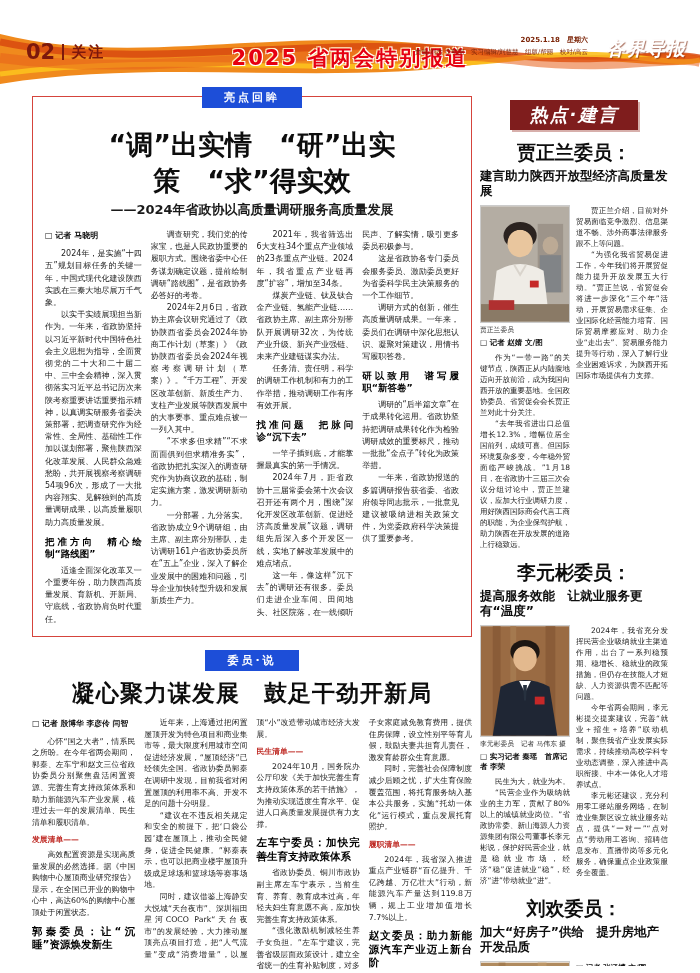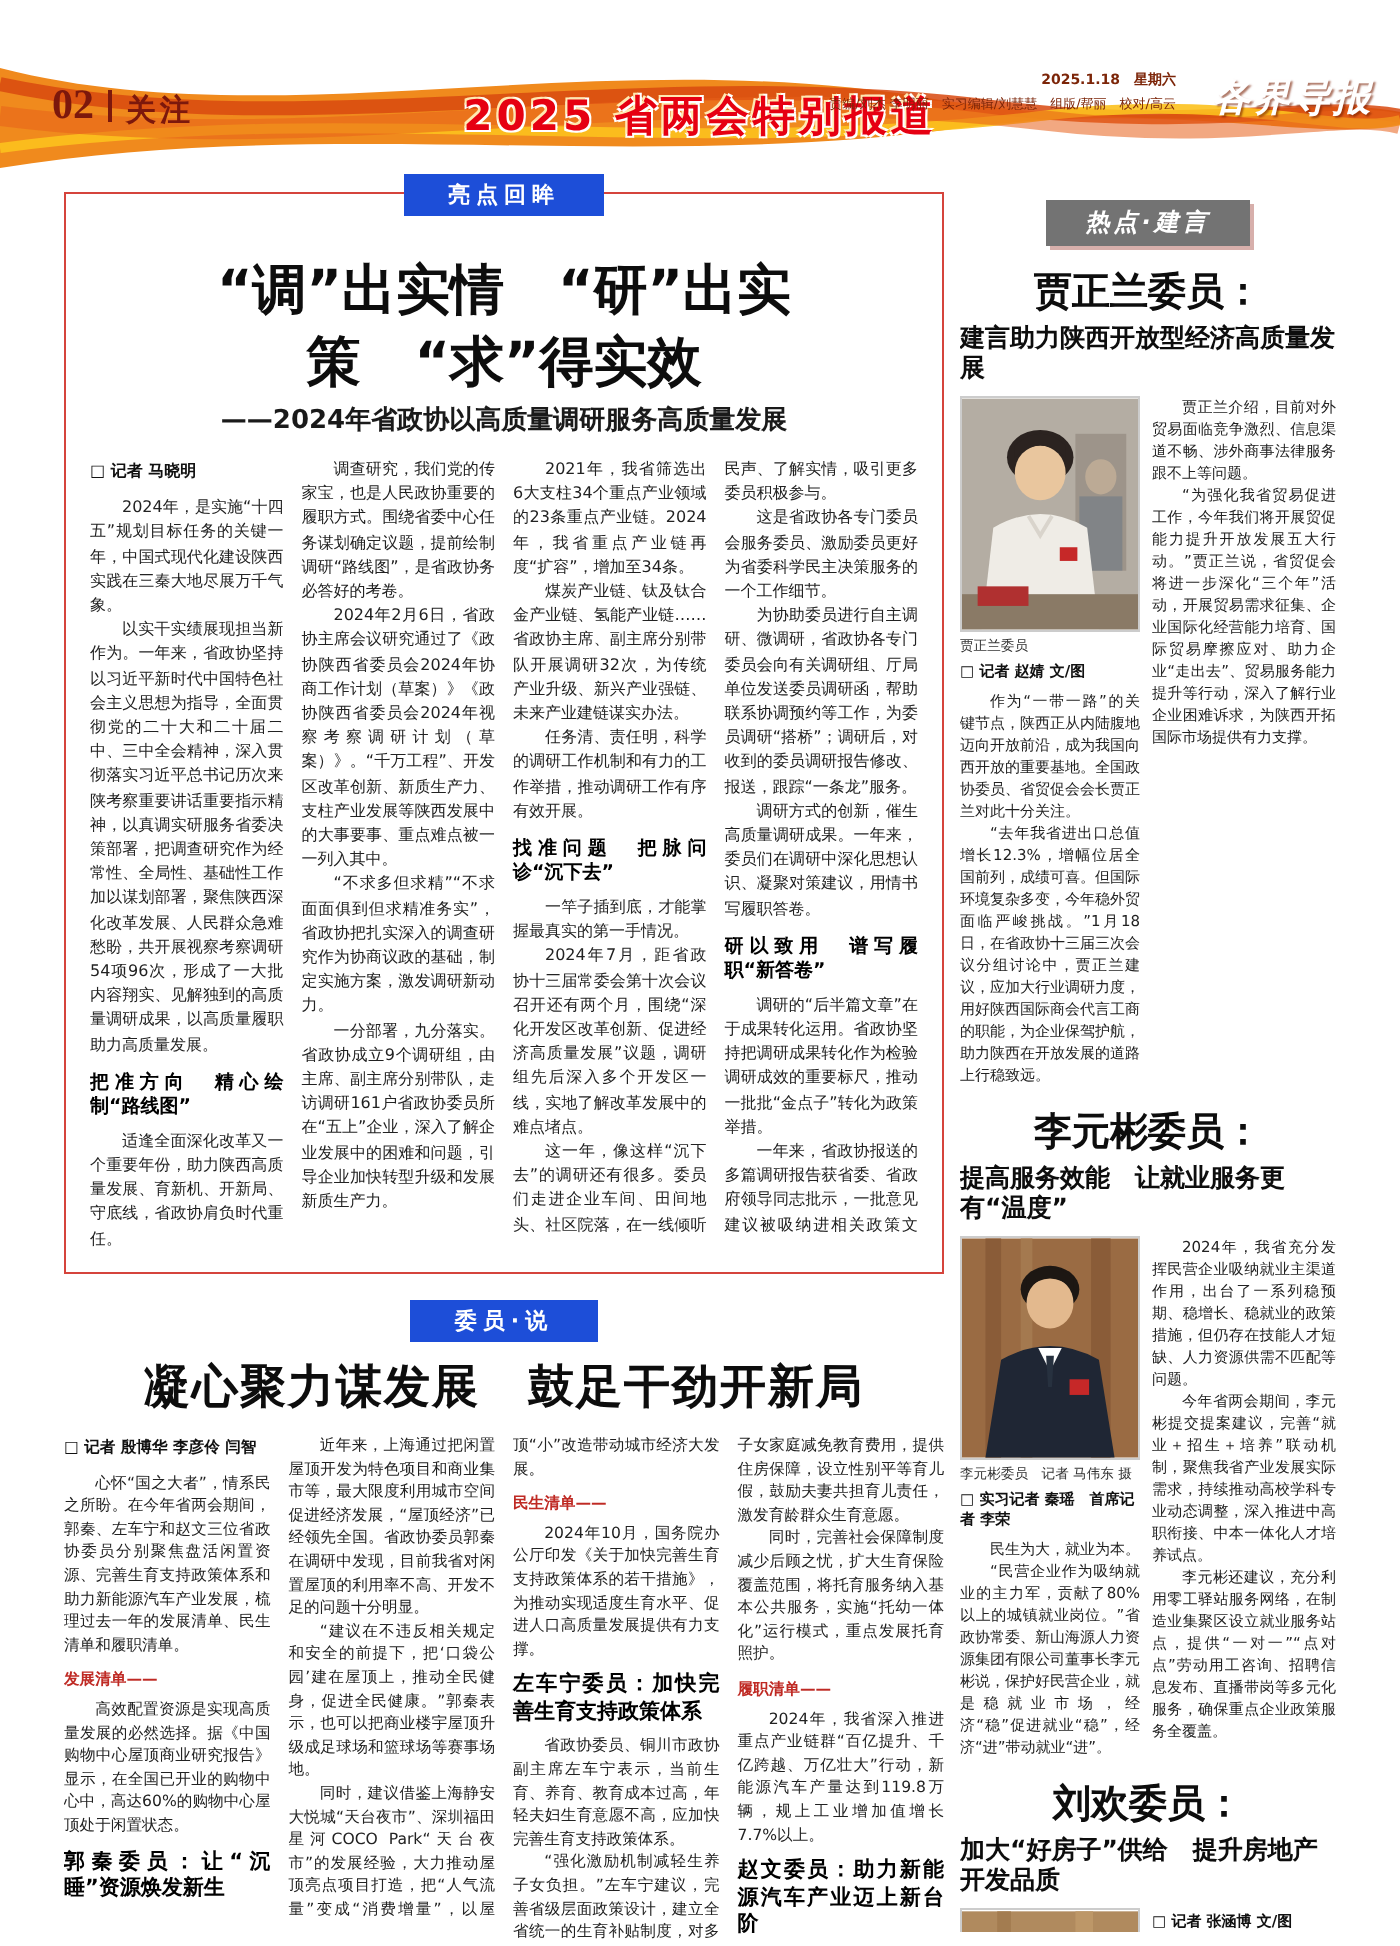--- a/index.html
+++ b/index.html
@@ -1,21 +1,21 @@
 <!DOCTYPE html>
 <html><head>
 <meta charset="utf-8">
 <style>
   html,body{margin:0;padding:0;background:#9a9a9a;}
   .page{width:700px;height:973px;margin:0 auto;background:#fff;position:relative;overflow:hidden;
         font-family:"DejaVu Sans","Liberation Sans",sans-serif;}
   
   .hdr{position:absolute;top:28px;left:0;width:700px;height:62px;overflow:hidden;}
   .hdr svg{position:absolute;top:0;left:0;}
-  .hdr-pageno{position:absolute;left:26px;top:12px;color:#7c180c;font-weight:bold;display:flex;align-items:flex-end;gap:7px;z-index:3;font-family:Liberation Serif, serif;}
+  .hdr-pageno{position:absolute;left:26px;top:12px;color:#7c180c;font-weight:bold;display:flex;align-items:center;gap:7px;z-index:3;}
   .hdr-pageno .num{font-size:21px;}
   .hdr-pageno .bar{width:2px;height:16px;background:#7c180c;align-self:center;}
   .hdr-pageno .sec{font-size:15px;letter-spacing:2px;}
   .hdr-title{position:absolute;left:0;right:0;top:16px;text-align:center;z-index:3;
              font-size:21px;font-weight:900;color:#e60012;letter-spacing:2px;
              text-shadow:1px 1px 0 #fff,-1px -1px 0 #ffe9b0,1px -1px 0 #fff,-1px 1px 0 #fff;}
   .hdr-right{position:absolute;right:112px;top:7px;text-align:right;z-index:3;color:#7c2508;}
   .hdr-date{font-size:7px;font-weight:bold;}
   .hdr-credits{font-size:6.5px;margin-top:3px;}
   .masthead{position:absolute;right:14px;top:8px;z-index:3;color:#fff;font-weight:900;font-size:19px;
@@ -40,22 +40,22 @@
   .fl-byline{font-weight:bold;color:#111;margin:1px 0 6px;text-indent:0;}
   .fl-label{color:#bf2a24;font-weight:bold;margin:6px 0 3px;text-indent:0;}
   .fl-sub{font-size:10.5px;font-weight:bold;color:#000;margin:6px 0 4px;text-indent:0;line-height:13.5px;}
   
   .bsec{margin-top:12px;text-align:center;}
   .bheadline{font-size:23px;font-weight:900;color:#0d0d0d;margin:7px 0 8px;letter-spacing:1px;}
   .bbody{column-count:4;column-gap:9px;column-fill:auto;height:256px;overflow:hidden;
          font-size:7.8px;line-height:11.6px;text-align:justify;color:#222;}
   
   .hotbadge-wrap{text-align:center;margin:4px 0 10px;}
-  .hotbadge{display:inline-block;background:#737373;color:#fff;font-weight:bold;font-style:italic;
-            font-size:12px;letter-spacing:2px;padding:3px 20px;box-shadow:2px 2px 0 rgba(140,25,15,.35);}
+  .hotbadge{display:inline-block;background:#7f1d1d;color:#fff;font-weight:bold;font-style:italic;
+            font-size:18px;letter-spacing:2px;padding:3px 20px;box-shadow:2px 2px 0 rgba(140,25,15,.35);}
   .rart{margin-bottom:10px;}
   .rtitle1{font-size:19px;font-weight:900;color:#0d0d0d;text-align:center;margin:0;}
   .rtitle2{font-size:12.5px;font-weight:700;color:#0d0d0d;text-align:left;margin:2px 0 7px;line-height:15px;}
   .split{display:flex;gap:6px;}
   .pcol{width:90px;flex:none;}
   .tcol{flex:1;min-width:0;}
   .photo{width:90px;border:1px solid #ccc;box-sizing:border-box;display:block;}
   .caption{font-size:6.8px;color:#333;margin:2px 0 3px;text-align:left;}
   .rbyline{font-size:7.5px;font-weight:bold;color:#111;margin:2px 0 4px;}
   .rtext{font-size:7.5px;line-height:11px;text-align:justify;color:#222;}
@@ -109,21 +109,20 @@
             <p class="fl fl-p">“不求多但求精”“不求面面俱到但求精准务实”，省政协把扎实深入的调查研究作为协商议政的基础，制定实施方案，激发调研新动力。</p>
             <p class="fl fl-p">一分部署，九分落实。省政协成立9个调研组，由主席、副主席分别带队，走访调研161户省政协委员所在“五上”企业，深入了解企业发展中的困难和问题，引导企业加快转型升级和发展新质生产力。</p>
             <p class="fl fl-p">2021年，我省筛选出6大支柱34个重点产业领域的23条重点产业链。2024年，我省重点产业链再度“扩容”，增加至34条。</p>
             <p class="fl fl-p">煤炭产业链、钛及钛合金产业链、氢能产业链……省政协主席、副主席分别带队开展调研32次，为传统产业升级、新兴产业强链、未来产业建链谋实办法。</p>
             <p class="fl fl-p">任务清、责任明，科学的调研工作机制和有力的工作举措，推动调研工作有序有效开展。</p>
             <h4 class="fl fl-h">找准问题　把脉问诊“沉下去”</h4>
             <p class="fl fl-p">一竿子插到底，才能掌握最真实的第一手情况。</p>
             <p class="fl fl-p">2024年7月，距省政协十三届常委会第十次会议召开还有两个月，围绕“深化开发区改革创新、促进经济高质量发展”议题，调研组先后深入多个开发区一线，实地了解改革发展中的难点堵点。</p>
             <p class="fl fl-p">这一年，像这样“沉下去”的调研还有很多。委员们走进企业车间、田间地头、社区院落，在一线倾听民声、了解实情，吸引更多委员积极参与。</p>
             <p class="fl fl-p">这是省政协各专门委员会服务委员、激励委员更好为省委科学民主决策服务的一个工作细节。</p>
-            <p class="fl fl-p">为协助委员进行自主调研、微调研，省政协各专门委员会向有关调研组、厅局单位发送委员调研函，帮助联系协调预约等工作，为委员调研“搭桥”；调研后，对收到的委员调研报告修改、报送，跟踪“一条龙”服务。</p>
             <p class="fl fl-p">调研方式的创新，催生高质量调研成果。一年来，委员们在调研中深化思想认识、凝聚对策建议，用情书写履职答卷。</p>
             <h4 class="fl fl-h">研以致用　谱写履职“新答卷”</h4>
             <p class="fl fl-p">调研的“后半篇文章”在于成果转化运用。省政协坚持把调研成果转化作为检验调研成效的重要标尺，推动一批批“金点子”转化为政策举措。</p>
             <p class="fl fl-p">一年来，省政协报送的多篇调研报告获省委、省政府领导同志批示，一批意见建议被吸纳进相关政策文件，为党委政府科学决策提供了重要参考。</p>
           </div>
       </div>
 
       <div class="bsec">
         <span class="badge">委员·说</span>
         <h2 class="bheadline">凝心聚力谋发展　鼓足干劲开新局</h2>

